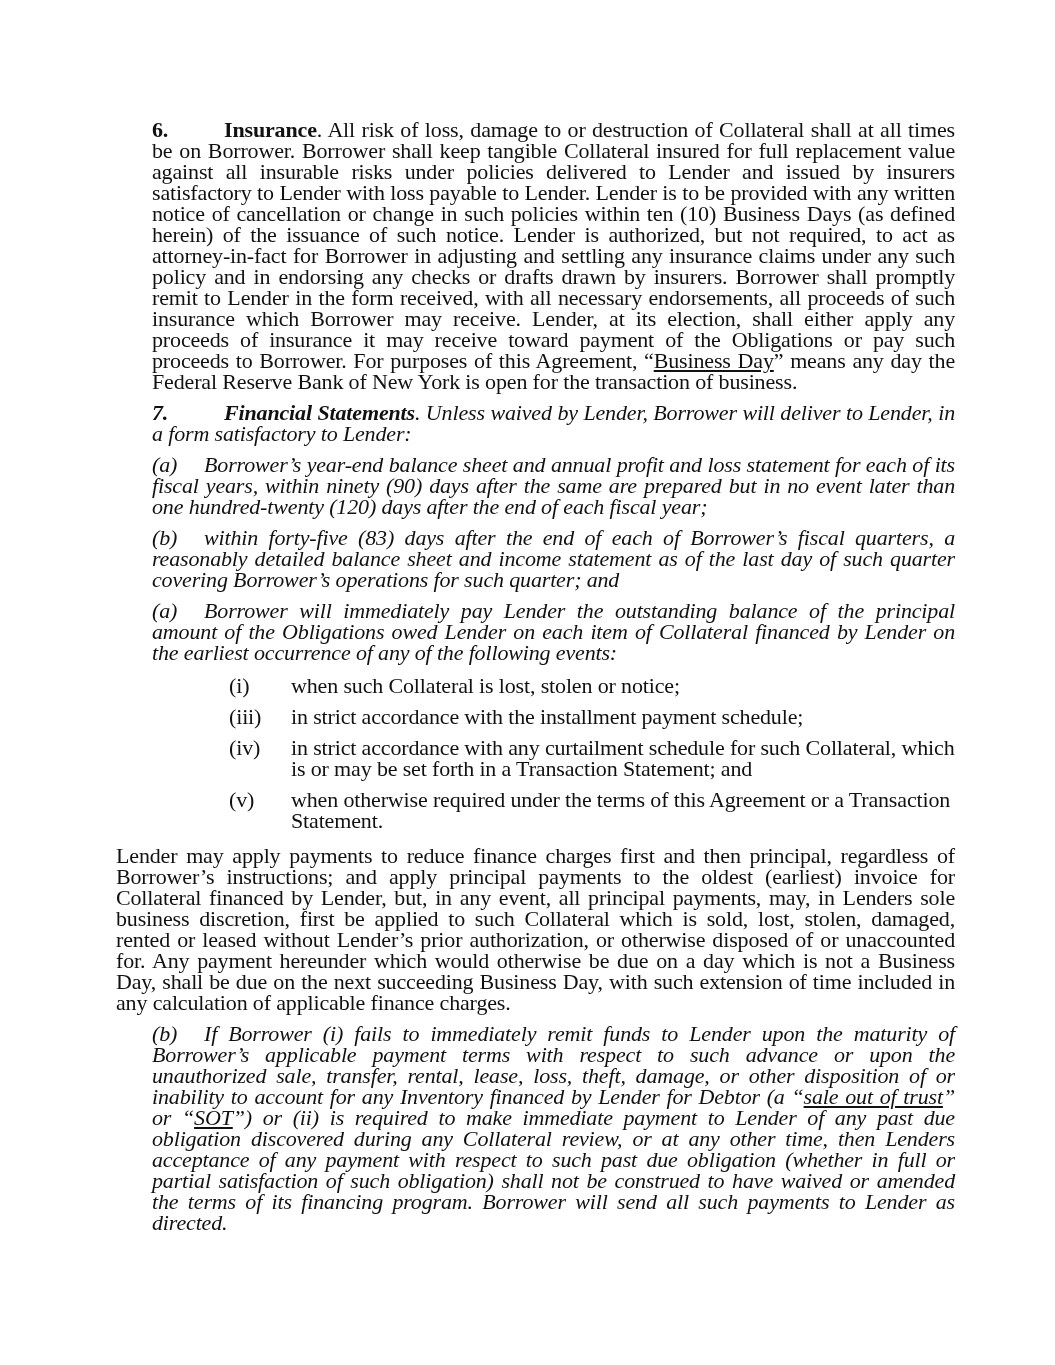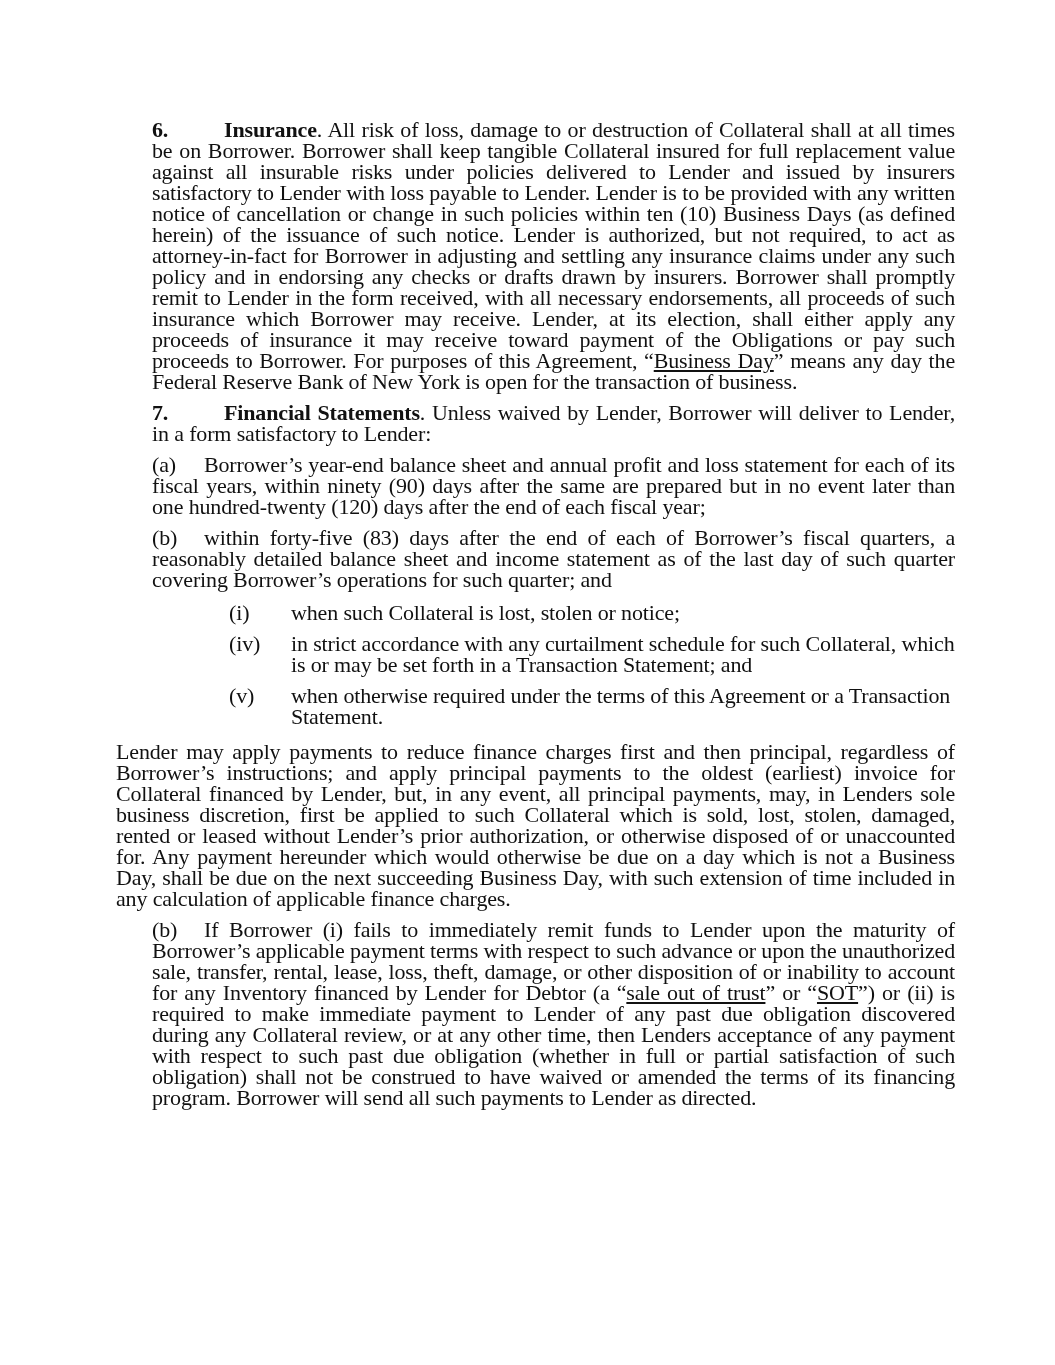--- a/index.html
+++ b/index.html
@@ -15,21 +15,21 @@
       position: absolute;
       left: 116px;
       top: 119px;
       width: 839px;
       font-size: 22px;
       line-height: 21px;
       letter-spacing: -0.15px;
     }
     p { margin: 0; }
     .just { text-align: justify; text-align-last: left; }
-    .gap-m { margin-top: 10px; }
+    .gap-m { margin-top: 10px; font-style: italic; }
     .num { display: inline-block; width: 72px; font-weight: bold; }
     .sub-label { display: inline-block; width: 52px; }
     .head-bold { font-weight: bold; }
     .u { text-decoration: underline; }
     .heading-line { padding-left: 36px; }
     .list { margin-top: 12px; margin-bottom: 10px; }
     .list-item { display: flex; margin-left: 113px; margin-bottom: 10px; }
     .list-item .roman { width: 62px; flex: none; }
     .list-item .text { flex: 1; }
   </style>
@@ -41,25 +41,30 @@
   <p class="just heading-line"><span class="num">6.</span><span class="head-bold">Insurance</span><span>. All risk of loss, damage to or destruction of Collateral shall at all times be on Borrower. Borrower shall keep tangible Collateral insured for full replacement value against all insurable risks under policies delivered to Lender and issued by insurers satisfactory to Lender with loss payable to Lender. Lender is to be provided with any written notice of cancellation or change in such policies within ten (10) Business Days (as defined herein) of the issuance of such notice. Lender is authorized, but not required, to act as attorney-in-fact for Borrower in adjusting and settling any insurance claims under any such policy and in endorsing any checks or drafts drawn by insurers. Borrower shall promptly remit to Lender in the form received, with all necessary endorsements, all proceeds of such insurance which Borrower may receive. Lender, at its election, shall either apply any proceeds of insurance it may receive toward payment of the Obligations or pay such proceeds to Borrower. For purposes of this Agreement, “</span><span class="u">Business Day</span><span>” means any day the Federal Reserve Bank of New York is open for the transaction of business.</span></p>
 
   <p class="just heading-line gap-m"><span class="num">7.</span><span class="head-bold">Financial Statements</span><span>. Unless waived by Lender, Borrower will deliver to Lender, in a form satisfactory to Lender:</span></p>
 
   <p class="just heading-line gap-m"><span class="sub-label">(a)</span><span>Borrower’s year-end balance sheet and annual profit and loss statement for each of its fiscal years, within ninety (90) days after the same are prepared but in no event later than one hundred-twenty (120) days after the end of each fiscal year;</span></p>
 
   <p class="just heading-line gap-m"><span class="sub-label">(b)</span><span>within forty-five (83) days after the end of each of Borrower’s fiscal quarters, a reasonably detailed balance sheet and income statement as of the last day of such quarter covering Borrower’s operations for such quarter; and</span></p>
 
 
 
+  <p class="just heading-line gap-m"><span class="sub-label">(a)</span><span>Borrower will immediately pay Lender the outstanding balance of the principal amount of the Obligations owed Lender on each item of Collateral financed by Lender on the earliest occurrence of any of the following events:</span></p>
 
   <div class="list">
     <div class="list-item">
       <span class="roman">(i)</span>
       <span class="text">when such Collateral is lost, stolen or notice;</span>
+    </div>
+    <div class="list-item">
+      <span class="roman">(iii)</span>
+      <span class="text">in strict accordance with the installment payment schedule;</span>
     </div>
     <div class="list-item">
       <span class="roman">(iv)</span>
       <span class="text">in strict accordance with any curtailment schedule for such Collateral, which is or may be set forth in a Transaction Statement; and</span>
     </div>
     <div class="list-item">
       <span class="roman">(v)</span>
       <span class="text">when otherwise required under the terms of this Agreement or a Transaction Statement.</span>
     </div>
   </div>

